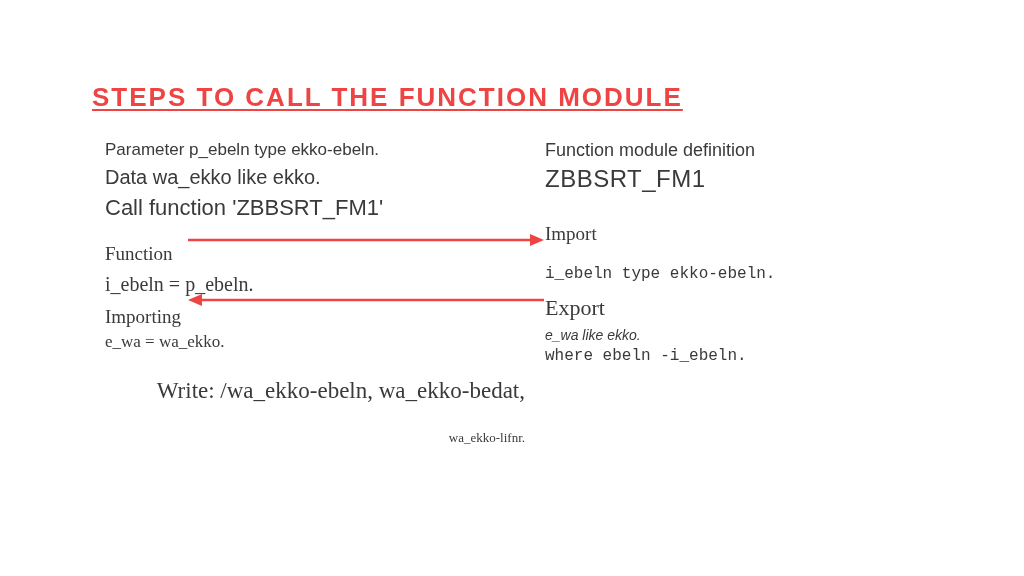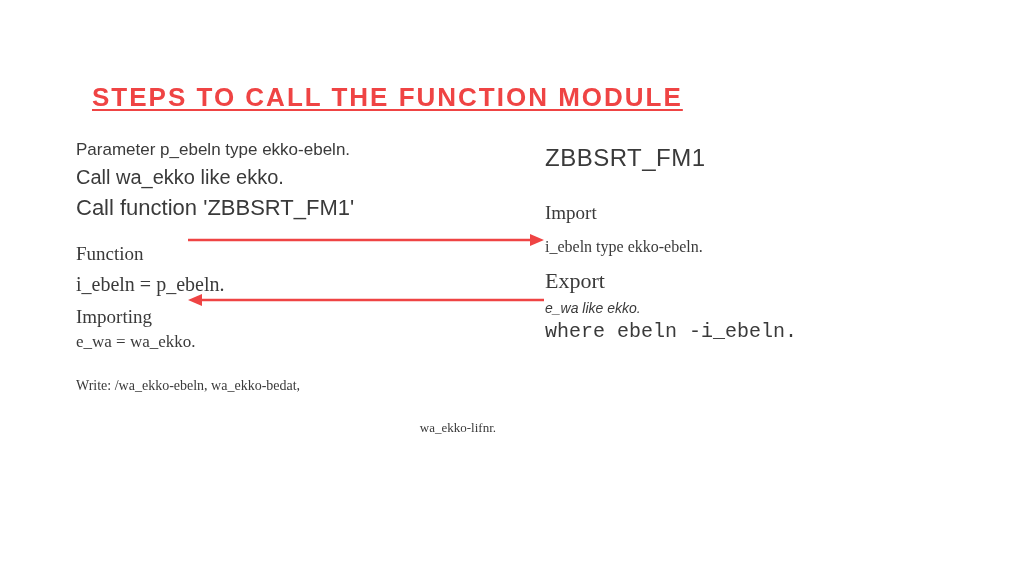--- a/index.html
+++ b/index.html
@@ -22,21 +22,21 @@
       font-size: 26px;
       font-weight: 900;
       letter-spacing: 2px;
       color: #ef4444;
       text-decoration: underline;
       text-underline-offset: 3px;
       font-family: Arial Black, Arial, sans-serif;
     }
     .left-col {
       position: absolute;
-      left: 76px;
+      left: 105px;
       top: 140px;
       width: 420px;
     }
     .right-col {
       position: absolute;
       left: 545px;
       top: 140px;
       width: 420px;
     }
     .line {
@@ -72,23 +72,24 @@
       font-size: 19px;
       font-family: Georgia, serif;
       margin-top: 10px;
     }
     .l-ewa {
       font-size: 17px;
       font-family: Georgia, serif;
       margin-top: 2px;
     }
     .l-write {
-      font-size: 14px;
+      font-size: 23px;
       font-family: Georgia, serif;
       margin-top: 26px;
+      text-align: right;
     }
     .l-lifnr {
       font-size: 13px;
       font-family: Georgia, serif;
       margin-top: 26px;
       text-align: right;
     }
     .r-fmdef {
       font-size: 18px;
       font-family: Arial, sans-serif;
@@ -100,22 +101,22 @@
       font-weight: 400;
       letter-spacing: 0.5px;
     }
     .r-import {
       font-size: 19px;
       font-family: Georgia, serif;
       margin-top: 30px;
     }
     .r-iebeln {
       font-size: 16px;
-      font-family: Liberation Serif, serif;
-      margin-top: 14px;
+      font-family: Liberation Mono, monospace;
+      margin-top: 20px;
     }
     .r-export {
       font-size: 22px;
       font-family: Georgia, serif;
       margin-top: 12px;
     }
     .r-ewa {
       font-size: 14px;
       font-family: Arial, sans-serif;
       margin-top: 6px;
@@ -125,50 +126,51 @@
       font-size: 18px;
       font-family: Arial, sans-serif;
       margin-top: 8px;
     }
     .r-code1 {
       font-size: 16px;
       font-family: "Courier New", monospace;
       margin-top: 14px;
     }
     .r-code2 {
-      font-size: 20px;
+      font-size: 16px;
       font-family: "Courier New", monospace;
       margin-top: 2px;
     }
     .arrow {
       position: absolute;
       background: none;
     }
     .arrow svg {
       display: block;
     }
   </style>
 </head>
 <body>
 
 <div class="title">STEPS TO CALL THE FUNCTION MODULE</div>
 
 <div class="left-col">
   <div class="line l-param">Parameter p_ebeln type ekko-ebeln.</div>
-  <div class="line l-data">Call wa_ekko like ekko.</div>
+  <div class="line l-data">Data wa_ekko like ekko.</div>
   <div class="line l-call">Call function 'ZBBSRT_FM1'</div>
   <div class="line l-exporting">Function</div>
   <div class="line l-iebeln">i_ebeln = p_ebeln.</div>
   <div class="line l-importing">Importing</div>
   <div class="line l-ewa">e_wa = wa_ekko.</div>
   <div class="line l-write">Write: /wa_ekko-ebeln, wa_ekko-bedat,</div>
   <div class="line l-lifnr">wa_ekko-lifnr.</div>
 </div>
 
 <div class="right-col">
+  <div class="line r-fmdef">Function module definition</div>
   <div class="line r-fmname">ZBBSRT_FM1</div>
   <div class="line r-import">Import</div>
   <div class="line r-iebeln">i_ebeln type ekko-ebeln.</div>
   <div class="line r-export">Export</div>
   <div class="line r-ewa">e_wa like ekko.</div>
   <div class="line r-code2">where ebeln -i_ebeln.</div>
 </div>
 
 <div class="arrow" style="left:188px; top:232px;">
   <svg width="356" height="16" viewBox="0 0 356 16">

